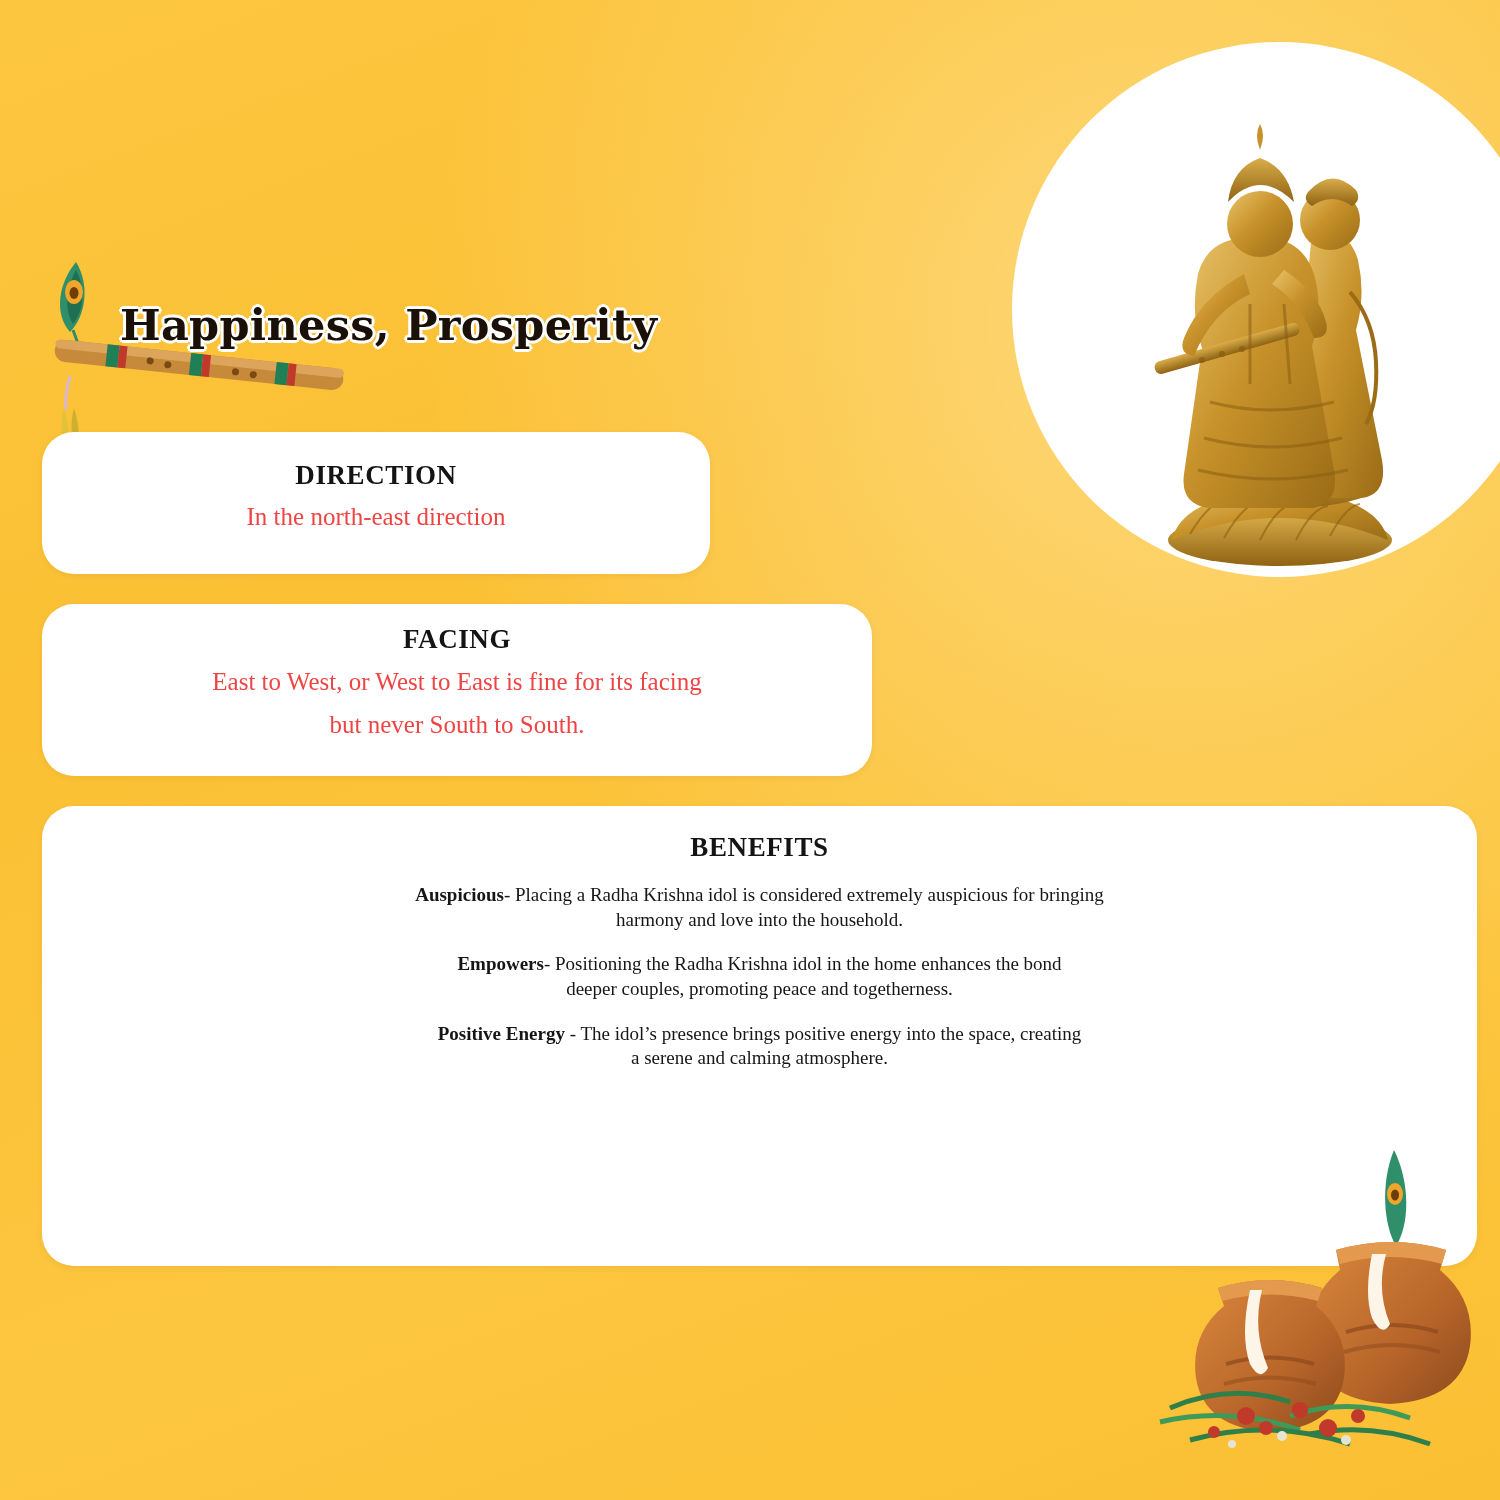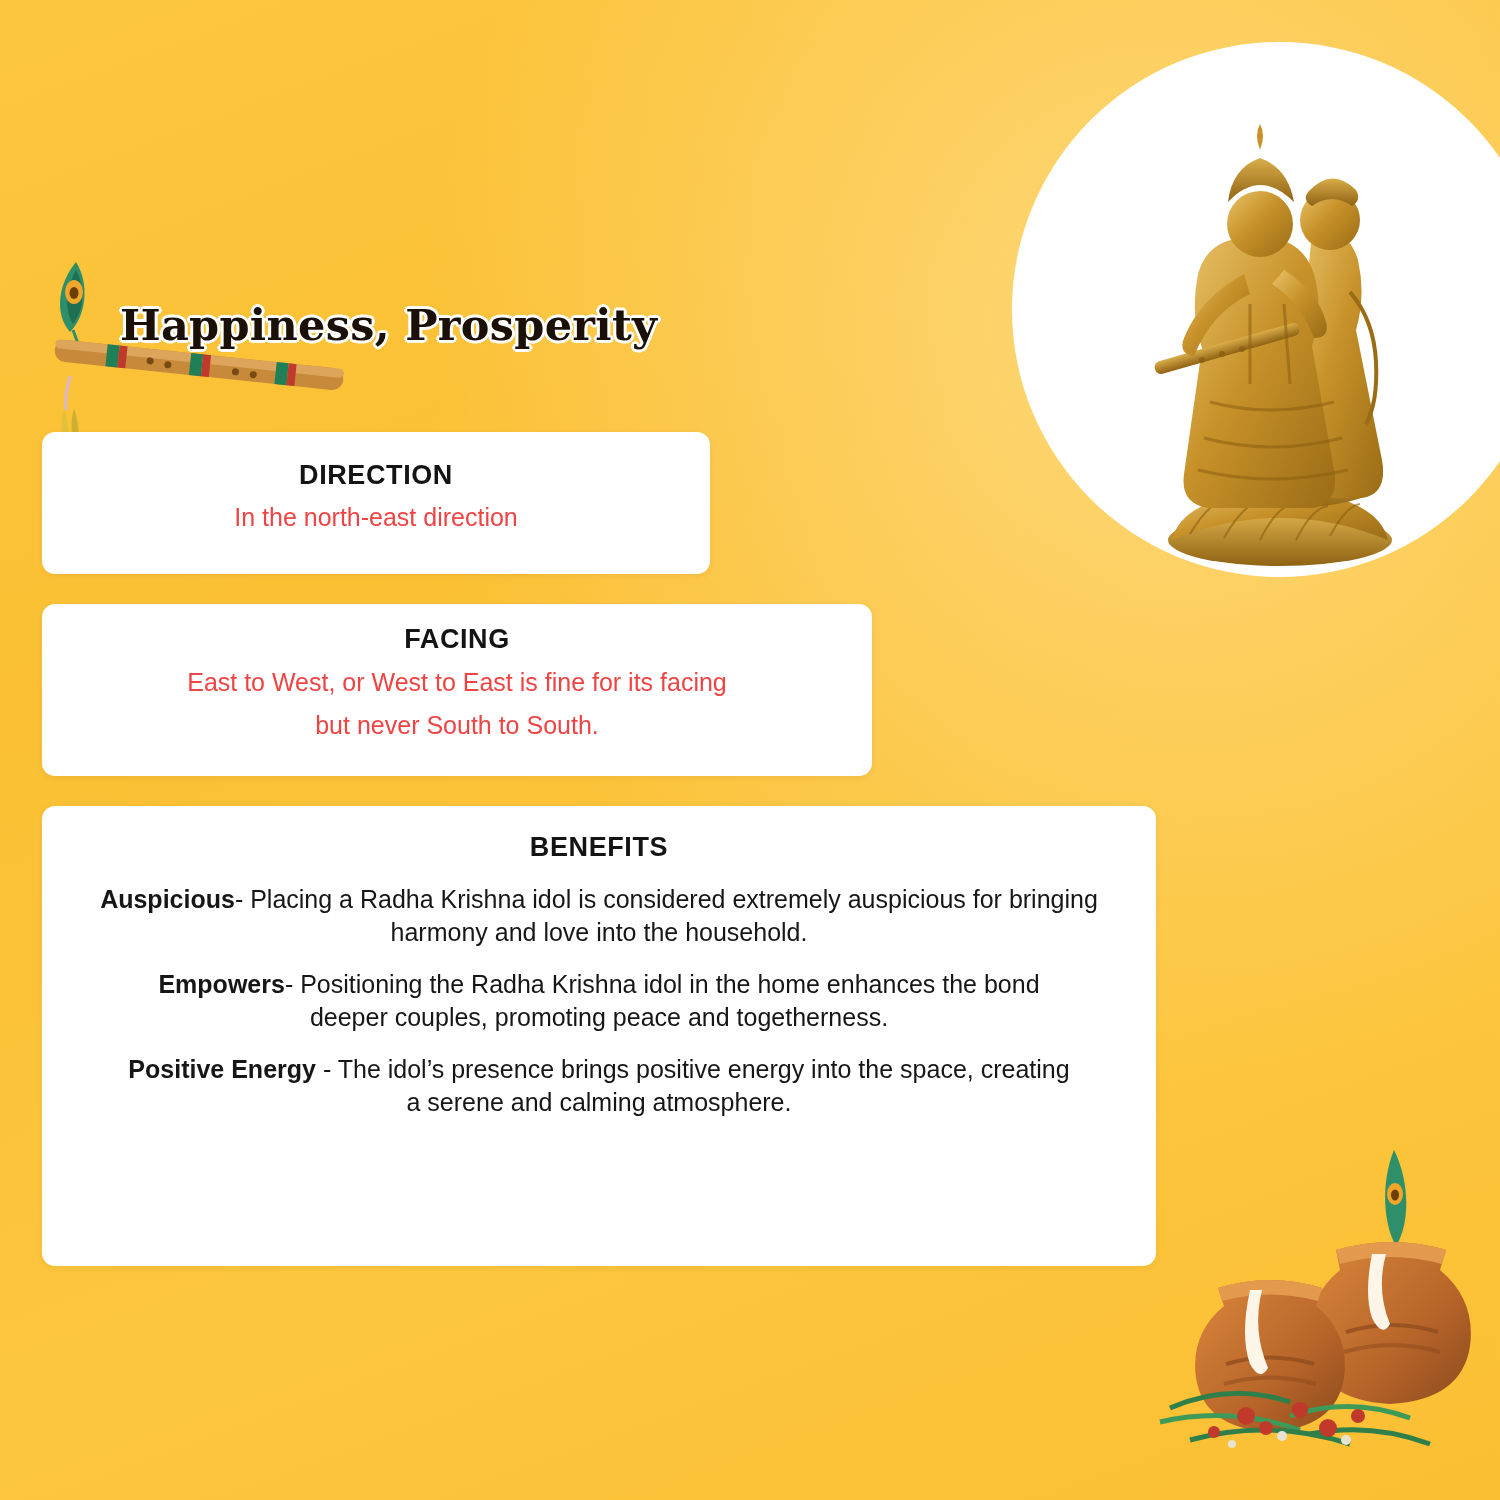--- a/index.html
+++ b/index.html
@@ -75,22 +75,23 @@
     top: 250px;
     width: 340px;
     height: 200px;
     pointer-events: none;
   }
 
   
   .card {
     position: absolute;
     background: #ffffff;
-    border-radius: 13px;
+    border-radius: 32px;
     box-shadow: 0 2px 6px rgba(120,70,0,0.08);
+    font-family: Liberation Serif, serif;
   }
   .card-title {
     text-align: center;
     font-weight: bold;
     font-size: 27px;
     color: #141414;
     letter-spacing: 0.6px;
   }
   .card-text {
     text-align: center;
@@ -115,29 +116,29 @@
     width: 830px;
     height: 172px;
     padding-top: 20px;
     box-sizing: border-box;
   }
   #card-facing .card-text { margin-top: 11px; }
 
   #card-benefits {
     left: 42px;
     top: 806px;
-    width: 1114px;
+    width: 1435px;
     height: 460px;
     padding: 26px 40px 0 40px;
     box-sizing: border-box;
   }
 
   .benefit-row {
     margin-top: 20px;
-    font-size: 25px;
+    font-size: 19px;
     color: #161616;
     line-height: 1.3;
     text-align: center;
   }
   .benefit-row .lead {
     font-weight: bold;
   }
 
   
   .pots {

